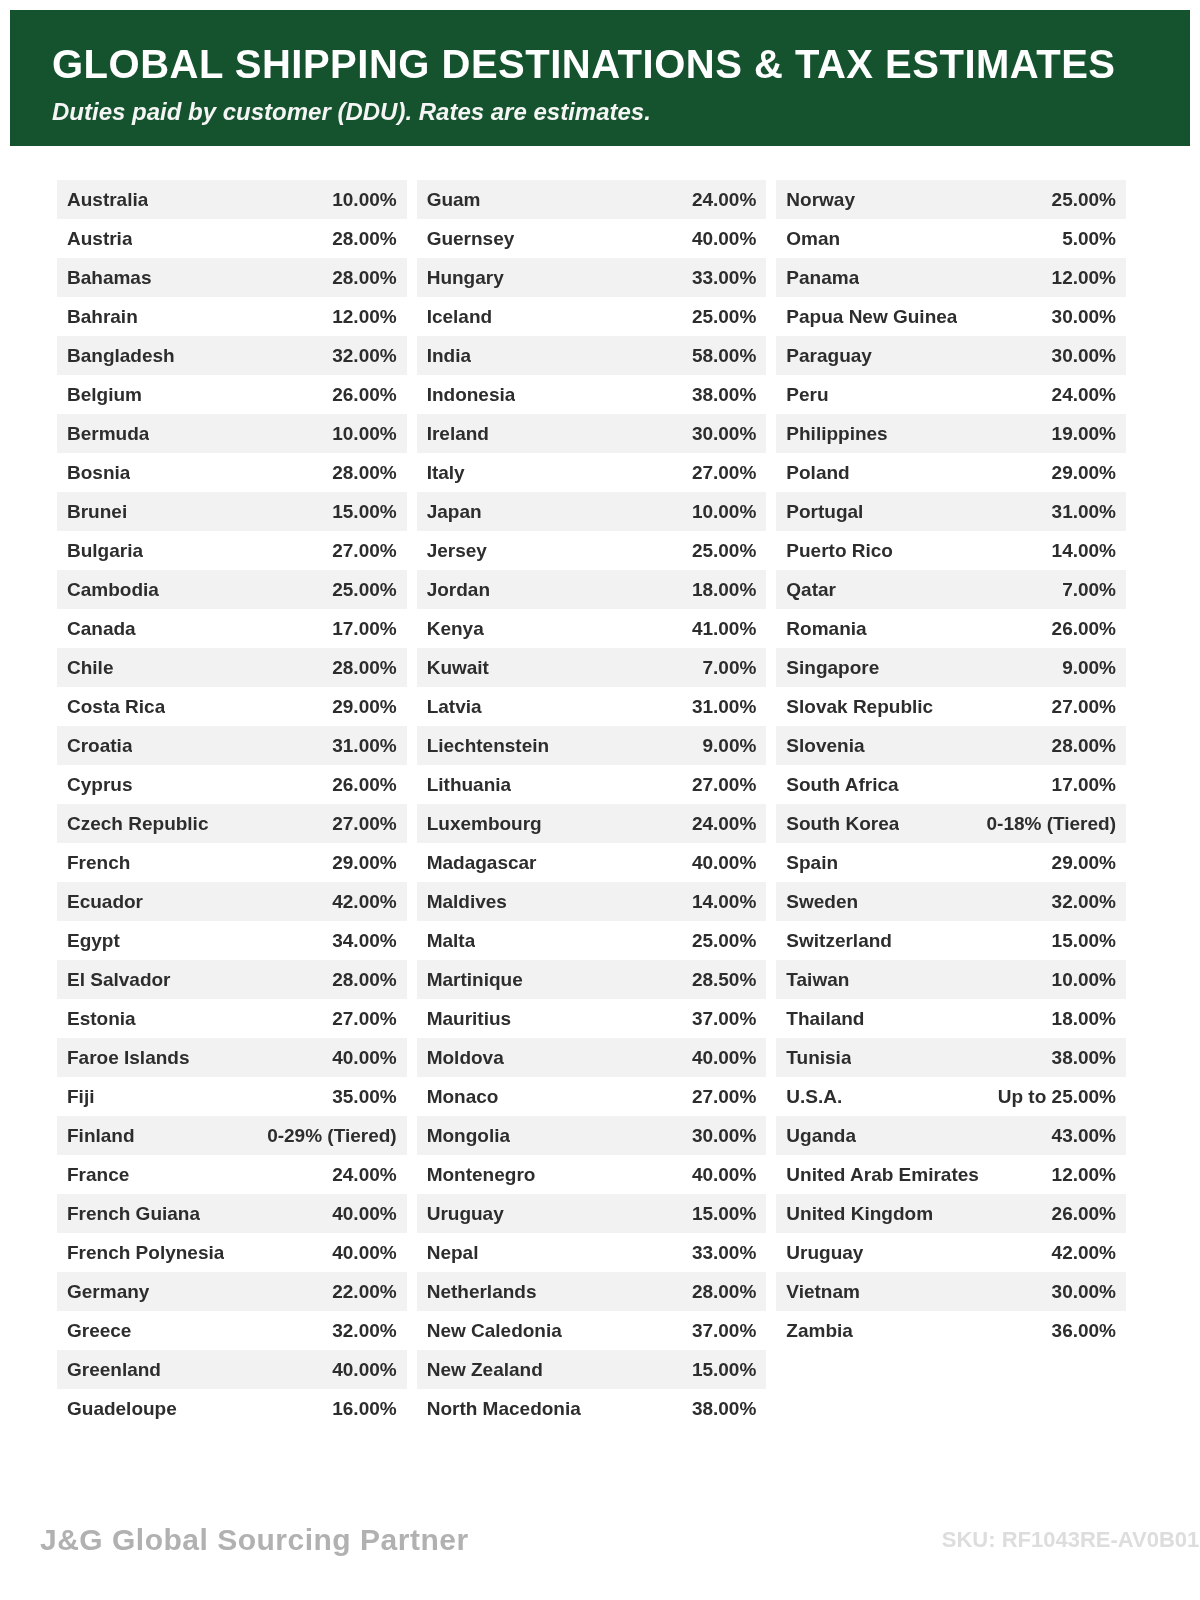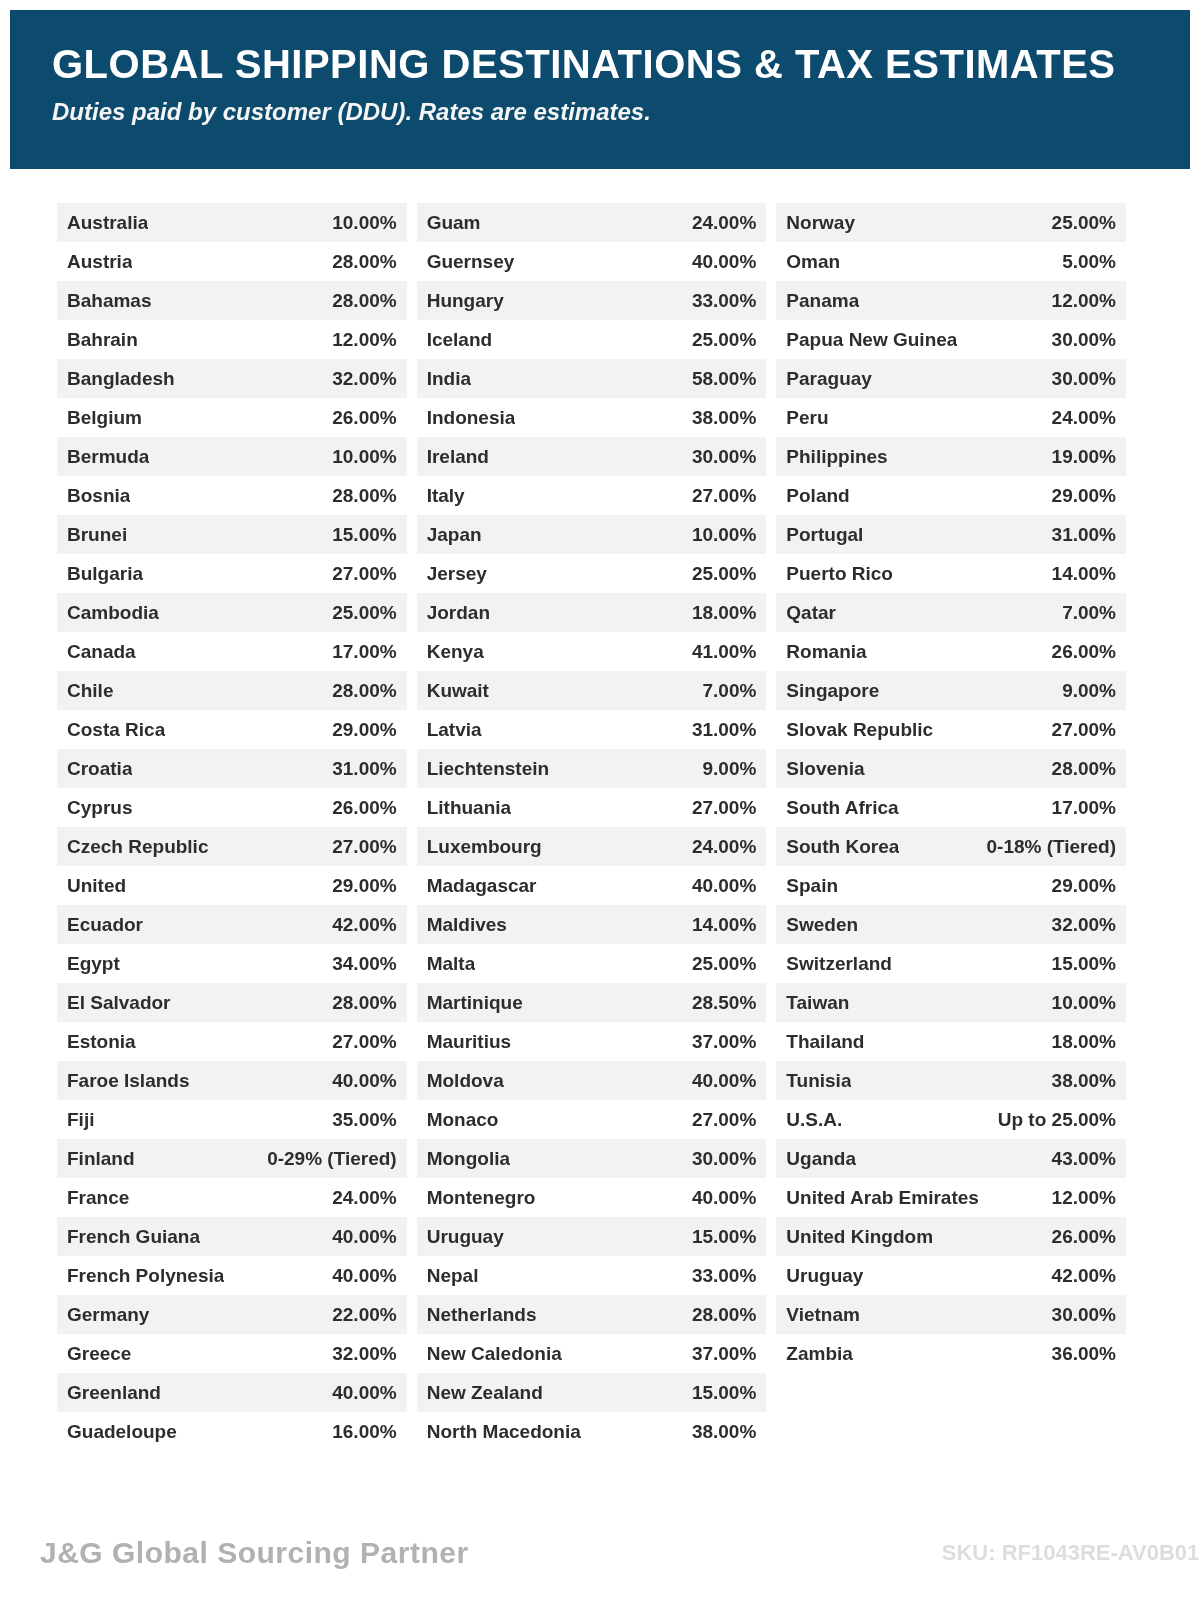--- a/index.html
+++ b/index.html
@@ -9,23 +9,23 @@
     font-family: "Liberation Sans", "DejaVu Sans", sans-serif;
   }
   .page {
     position: relative;
     width: 1200px; height: 1600px;
     overflow: hidden;
     background: #ffffff;
   }
   .header {
     margin: 10px 10px 0 10px;
-    background: #0c4a6e;
+    background: #14532d;
     color: #ffffff;
-    padding: 32px 42px 43px 42px;
+    padding: 32px 42px 20px 42px;
   }
   .header h1 {
     font-size: 40px;
     font-weight: 800;
     letter-spacing: 0.5px;
     line-height: 1.1;
     color: #ffffff;
   }
   .header p {
     margin-top: 12px;
@@ -52,21 +52,21 @@
     font-weight: 700;
     color: #2d2d2d;
     background: #ffffff;
     white-space: nowrap;
   }
   .row:nth-child(odd) { background: #f2f2f2; }
   .row .country { text-align: left; overflow: hidden; }
   .row .rate { text-align: right; margin-left: 8px; }
   .footer {
     position: absolute;
-    left: 0; right: 0; bottom: 30px;
+    left: 0; right: 0; bottom: 43px;
     display: flex;
     justify-content: space-between;
     align-items: center;
     padding-left: 40px;
     overflow: hidden;
   }
   .brand {
     color: #b1b1b1;
     font-size: 30px;
     font-weight: 800;
@@ -154,21 +154,21 @@
         </div>
         <div class="row">
           <span class="country">Cyprus</span>
           <span class="rate">26.00%</span>
         </div>
         <div class="row">
           <span class="country">Czech Republic</span>
           <span class="rate">27.00%</span>
         </div>
         <div class="row">
-          <span class="country">United</span>
+          <span class="country">French</span>
           <span class="rate">29.00%</span>
         </div>
         <div class="row">
           <span class="country">Ecuador</span>
           <span class="rate">42.00%</span>
         </div>
         <div class="row">
           <span class="country">Egypt</span>
           <span class="rate">34.00%</span>
         </div>

